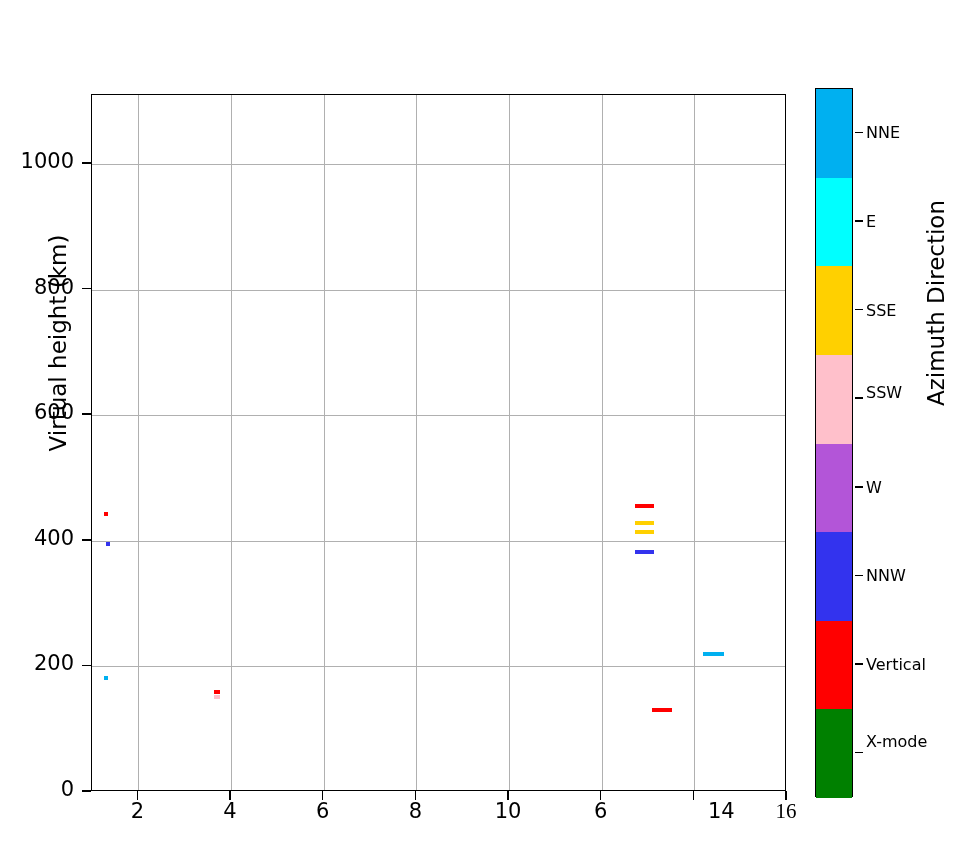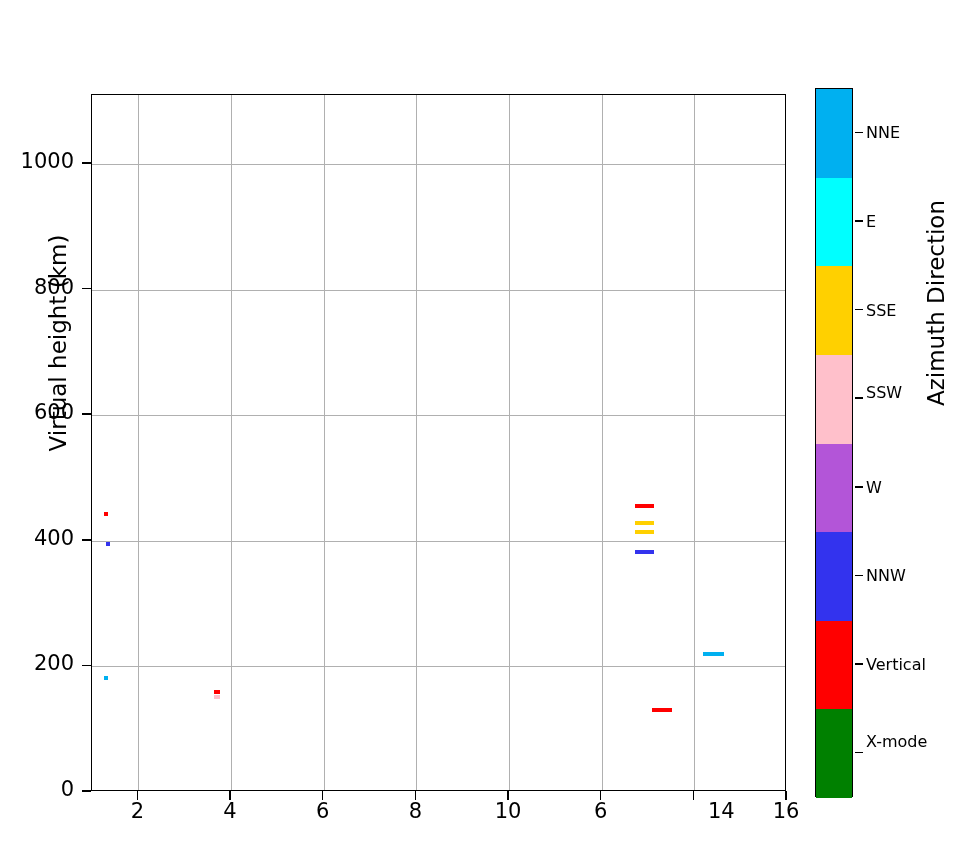--- a/index.html
+++ b/index.html
@@ -129,21 +129,21 @@
       <div class="xtick-label" style="left: 302.667px;">6</div>
       <div class="xtick" style="left: 414.533px;"></div>
       <div class="xtick-label" style="left: 395.333px;">8</div>
       <div class="xtick" style="left: 507.2px;"></div>
       <div class="xtick-label" style="left: 488px;">10</div>
       <div class="xtick" style="left: 599.867px;"></div>
       <div class="xtick-label" style="left: 580.667px;">6</div>
       <div class="xtick" style="left: 692.533px;"></div>
       <div class="xtick-label" style="left: 673.333px; margin-left: 28px;">14</div>
       <div class="xtick" style="left: 785.2px;"></div>
-      <div class="xtick-label" style="left: 766px;">16</div>
+      <div class="xtick-label" style="left: 766px; font-family: Liberation Serif, serif;">16</div>
     </div>
 
   <div class="ylabel">Virtual height (km)</div>
 
   <div class="cbar" id="colorbar">
       <div class="cbar-seg" style="top: 0px; height: 88.625px; background: rgb(0, 176, 240);"></div>
       <div class="cbar-seg" style="top: 88.625px; height: 88.625px; background: rgb(0, 255, 255);"></div>
       <div class="cbar-seg" style="top: 177.25px; height: 88.625px; background: rgb(255, 208, 0);"></div>
       <div class="cbar-seg" style="top: 265.875px; height: 88.625px; background: rgb(255, 192, 203);"></div>
       <div class="cbar-seg" style="top: 354.5px; height: 88.625px; background: rgb(179, 85, 216);"></div>

